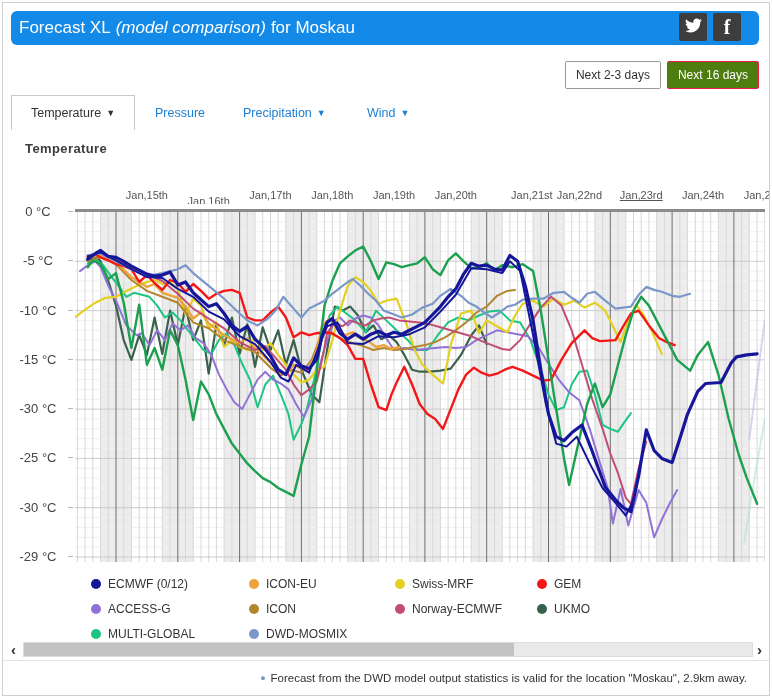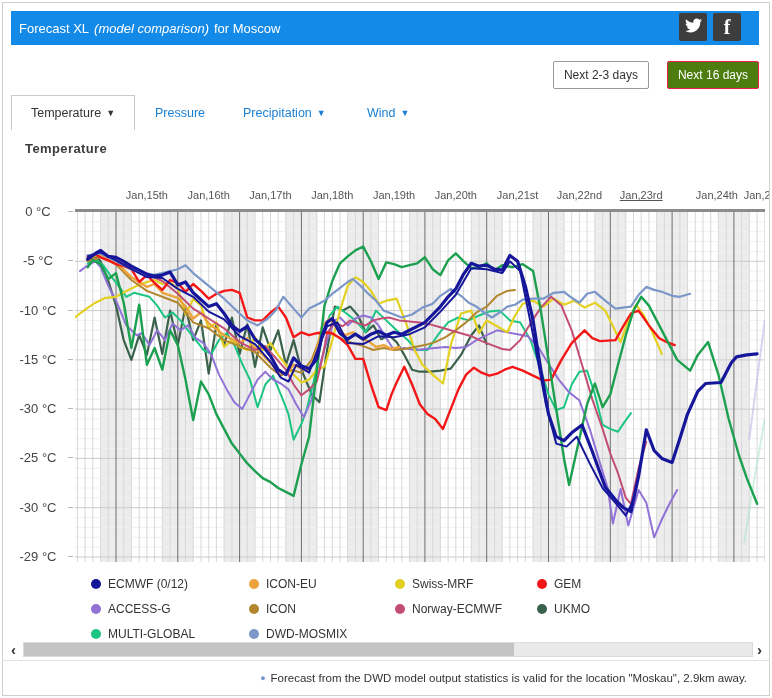--- a/index.html
+++ b/index.html
@@ -1,28 +1,28 @@
 <!DOCTYPE html>
 <html><head>
 <meta charset="utf-8">
 <style>
   html,body{margin:0;padding:0;background:#fff;}
   body{width:772px;height:698px;position:relative;font-family:"Liberation Sans","DejaVu Sans",sans-serif;overflow:hidden;}
   .card{position:absolute;left:2px;top:2px;width:766px;height:692px;border:1px solid #cfcfcf;background:#fff;overflow:hidden;}
   
   .header-bar{position:absolute;left:8px;top:8px;width:748px;height:34px;background:#1389e8;color:#fff;
-    display:flex;align-items:center;padding-left:8px;box-sizing:border-box;font-size:13px;}
+    display:flex;align-items:center;padding-left:8px;box-sizing:border-box;font-size:17px;border-radius:6px;}
   .header-bar .it{font-style:italic;margin:0 5px;}
   .social{position:absolute;top:10px;width:28px;height:28px;background:#3d3d3d;border-radius:2px;
     display:flex;align-items:center;justify-content:center;cursor:pointer;}
   .social.tw{left:676px;} .social.fb{left:710px;}
   .social svg{width:17px;height:17px;fill:#fff;}
   .fb-f{color:#fff;font-family:"Liberation Serif",serif;font-weight:bold;font-size:20px;line-height:1;}
   
-  .rangebtns{position:absolute;top:58px;right:10px;display:flex;gap:18px;}
+  .rangebtns{position:absolute;top:58px;right:10px;display:flex;gap:6px;}
   .rbtn{height:26px;padding:0 10px;display:flex;align-items:center;font-size:12px;border:1px solid #9a9a9a;
     background:#fff;color:#333;border-radius:2px;cursor:pointer;}
   .rbtn.active{background:#4d7c0f;border-color:#ee1b4b;color:#fff;}
   
   .tabs{position:absolute;left:8px;top:92px;width:750px;height:36px;}
   .tab-active{position:absolute;left:0;top:0;height:35px;min-width:124px;background:#fff;border:1px solid #c9c9c9;
     border-bottom:none;display:flex;align-items:center;justify-content:center;font-size:12.5px;color:#333;
     box-sizing:border-box;padding:0 12px;cursor:pointer;}
   .tab-link{position:absolute;top:0;height:35px;display:flex;align-items:center;font-size:12.5px;color:#1a7fd4;cursor:pointer;}
   .caret{font-size:9px;margin-left:5px;}
@@ -51,21 +51,21 @@
   .footer .bullet{font-size:9px;margin-right:5px;}
 </style>
 </head>
 <body>
 
 <div class="card">
 
   <div class="header-bar">
     <span>Forecast XL</span>
     <span class="it">(model comparison)</span>
-    <span>for Moscow</span>
+    <span>for Moskau</span>
   </div>
   <div class="social tw">
     <span>
       <svg viewBox="0 0 24 24">
           <path d="M23.95 4.57c-.89.39-1.83.65-2.83.78a4.93 4.93 0 0 0 2.16-2.72c-.95.55-2 .96-3.13 1.18A4.92 4.92 0 0 0 16.56 2.2c-2.72 0-4.92 2.2-4.92 4.92 0 .39.04.76.13 1.12A13.98 13.98 0 0 1 1.64 3.16a4.93 4.93 0 0 0-.67 2.48c0 1.71.87 3.21 2.19 4.1a4.9 4.9 0 0 1-2.23-.62v.06c0 2.39 1.7 4.38 3.95 4.83-.41.11-.85.17-1.3.17-.31 0-.62-.03-.92-.09a4.93 4.93 0 0 0 4.6 3.42 9.87 9.87 0 0 1-6.1 2.1c-.39 0-.78-.02-1.17-.07a13.93 13.93 0 0 0 7.56 2.21c9.05 0 14-7.5 14-13.99l-.02-.63a9.9 9.9 0 0 0 2.46-2.55z"></path>
         </svg>
     </span>
   </div>
   <div class="social fb">
     <span class="fb-f">f</span>
@@ -91,29 +91,29 @@
     <div class="tab-link" style="left:356px;">
       <span>Wind</span>
         <span class="caret">▼</span>
     </div>
   </div>
 
   <div class="section-title">Temperature</div>
 
   <div class="xlabels" id="xlabels">
       <div class="xlab" style="left: 143.9px;">Jan,15th</div>
-      <div class="xlab" style="left: 205.688px;">Jan,16th</div>
+      <div class="xlab" style="left: 205.688px; margin-top: 6px;">Jan,16th</div>
       <div class="xlab" style="left: 267.476px;">Jan,17th</div>
       <div class="xlab" style="left: 329.264px;">Jan,18th</div>
       <div class="xlab" style="left: 391.052px;">Jan,19th</div>
       <div class="xlab" style="left: 452.84px;">Jan,20th</div>
-      <div class="xlab" style="left: 514.628px;">Jan,21st</div>
+      <div class="xlab" style="left: 514.628px; text-align: right;">Jan,21st</div>
       <div class="xlab" style="left: 576.416px;">Jan,22nd</div>
       <div class="xlab" style="left: 638.204px; text-decoration: underline;">Jan,23rd</div>
-      <div class="xlab" style="left: 699.992px; text-align: right;">Jan,24th</div>
+      <div class="xlab" style="left: 699.992px;">Jan,24th</div>
       <div class="xlab" style="left: 761.78px;">Jan,25th</div>
     </div>
   <div id="yaxis">
       <div class="ylab" style="top: 201px;">0 °C</div>
       <div class="ytick" style="top: 208px;"></div>
       <div class="ylab" style="top: 250.285px;">-5 °C</div>
       <div class="ytick" style="top: 257.285px;"></div>
       <div class="ylab" style="top: 299.57px;">-10 °C</div>
       <div class="ytick" style="top: 306.57px;"></div>
       <div class="ylab" style="top: 348.855px;">-15 °C</div>

